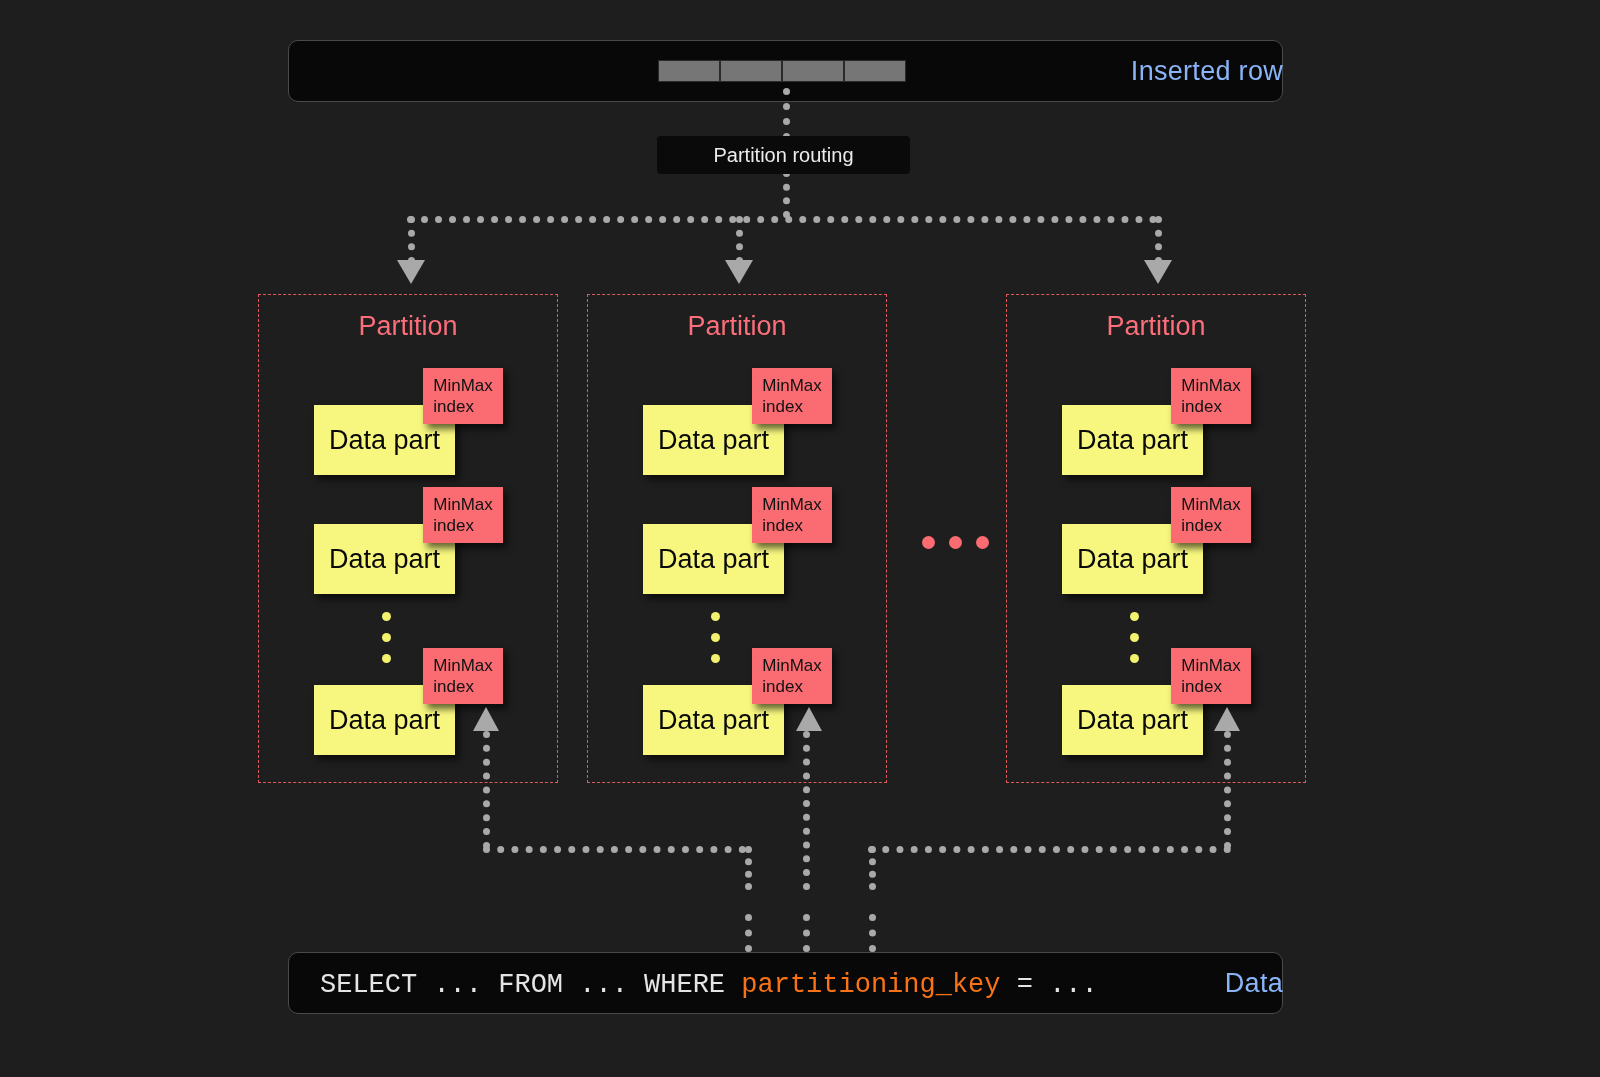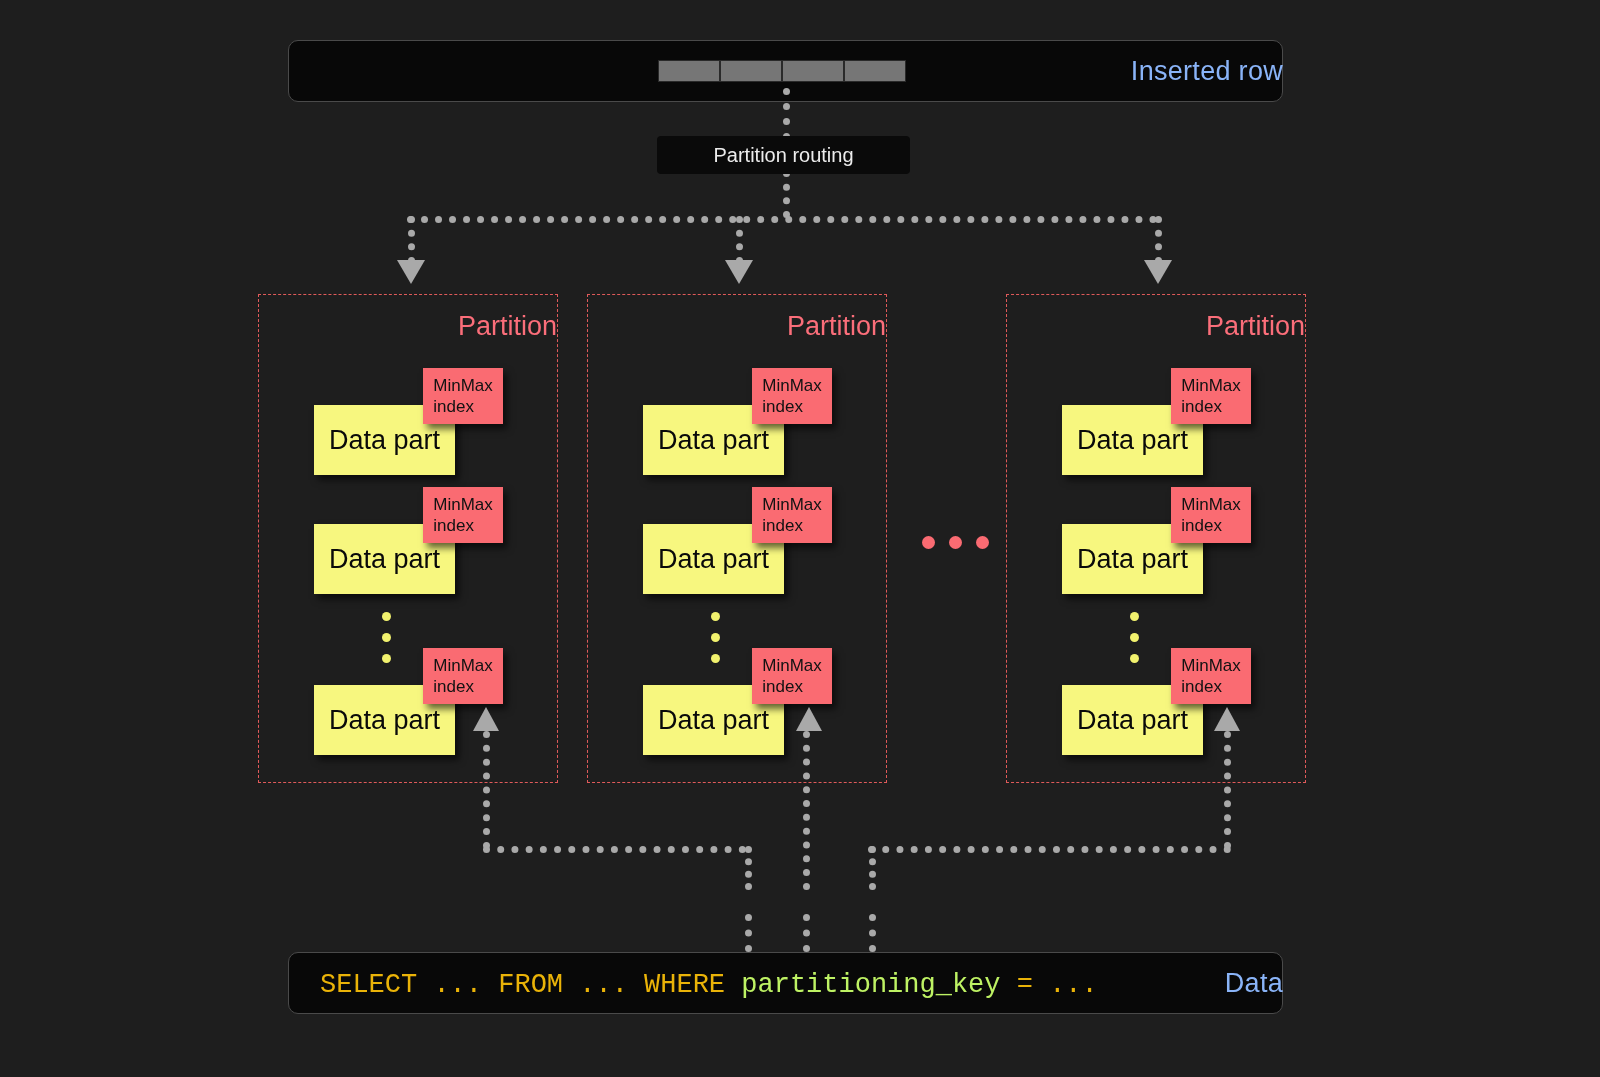--- a/index.html
+++ b/index.html
@@ -64,21 +64,21 @@
   
   .partition {
     position: absolute;
     border: 1px dashed #e05a5a;
     box-sizing: border-box;
   }
   .partition-title {
     position: absolute;
     left: 0;
     right: 0;
-    text-align: right;
+    text-align: center;
     color: #fb6e7a;
     font-size: 27px;
   }
 
   
   .datapart {
     position: absolute;
     background: #f7f77f;
     color: #0a0a0a;
     font-size: 27px;
@@ -155,22 +155,22 @@
 
   
   .sql {
     position: absolute;
     font-family: "Liberation Mono", monospace;
     font-size: 27px;
     color: #f0f0f0;
     white-space: pre;
     letter-spacing: 0px;
   }
-  .sql .kw { color: #eab308; }
-  .sql .key { color: #bef264; }
+  .sql .kw { color: #e5e5e5; }
+  .sql .key { color: #f97316; }
 </style>
 </head>
 <body>
 
 <div id="stage">
 
   <div class="darkbar" style="left:288px; top:40px; width:995px; height:62px;"></div>
 
   <div class="rowcells" style="left:658px; top:60px;">
     <div class="rowcell"></div>

